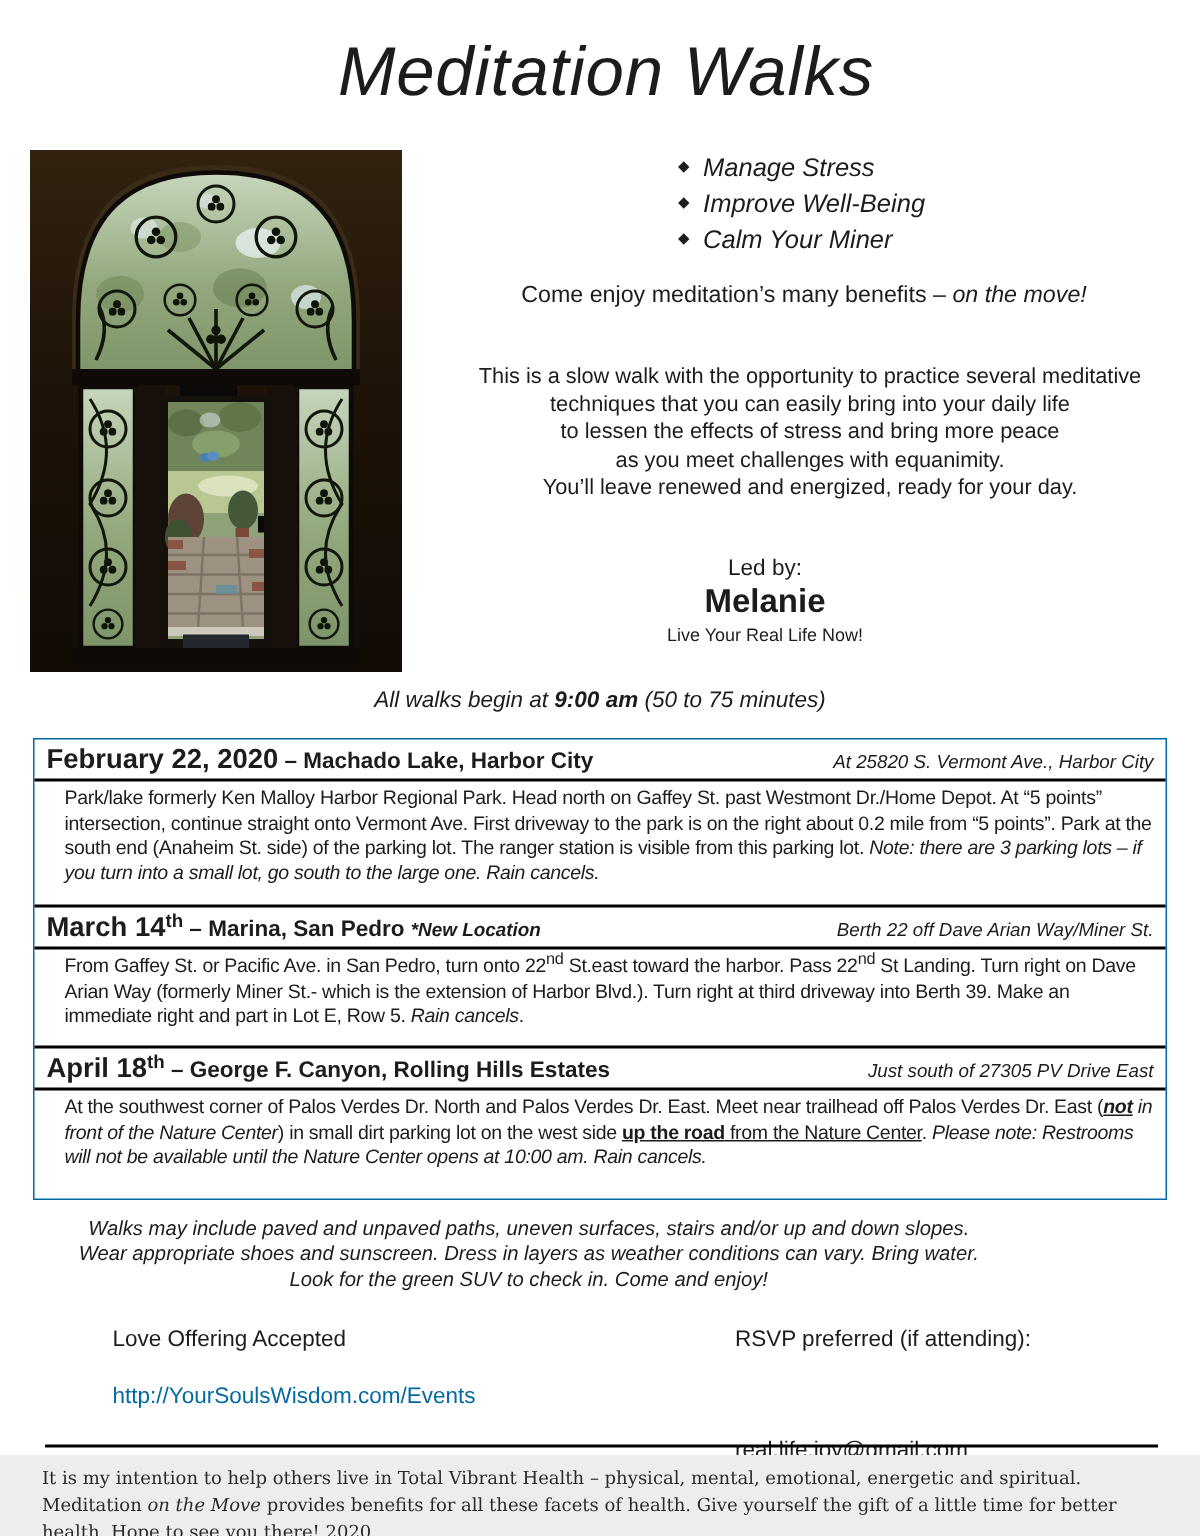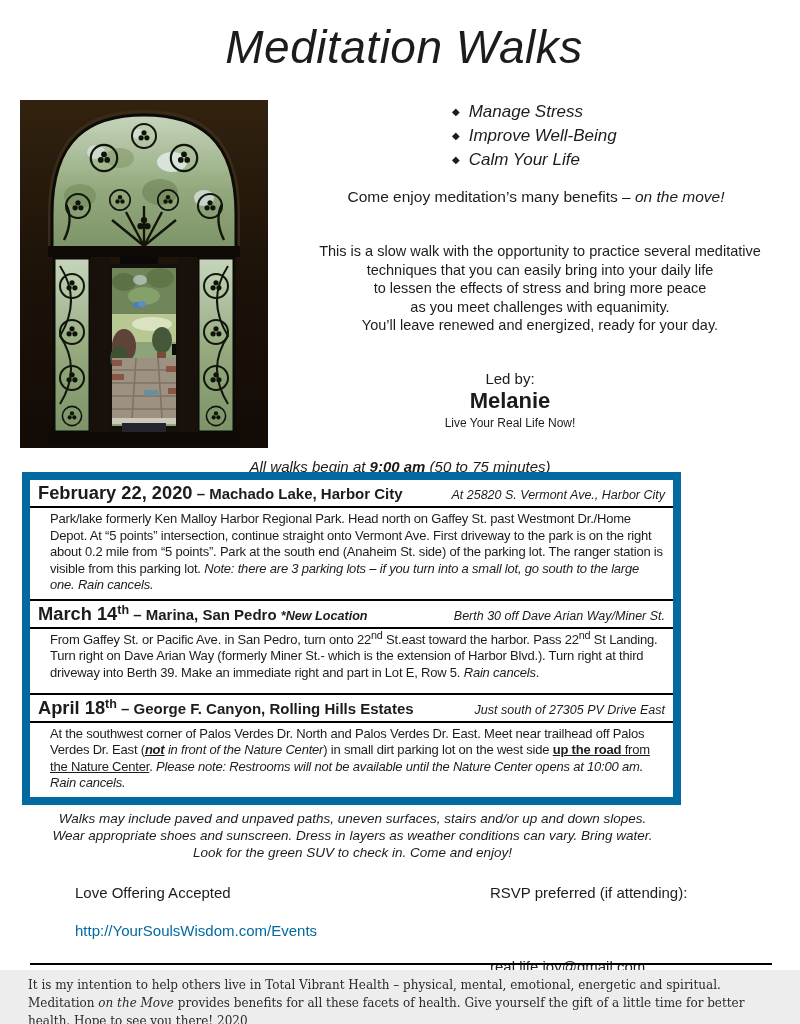--- a/index.html
+++ b/index.html
@@ -23,21 +23,21 @@
            font-size:14.5px; line-height:18.5px; }
 
   .ledby { position:absolute; left:300px; top:370px; width:420px; text-align:center; }
   .ledby-label { font-size:15px; }
   .leader-name { font-size:22px; font-weight:bold; margin-top:1px; }
   .leader-tagline { font-size:12px; margin-top:2px; }
 
   .schedule { position:absolute; left:0; top:458px; width:800px; text-align:center;
               font-style:italic; font-size:15px; }
 
-  .events { position:absolute; left:22px; top:472px; width:659px; border:8px solid #0369a1; }
+  .events { position:absolute; left:22px; top:492px; width:756px; border:1px solid #0369a1; }
   .event-header { display:flex; justify-content:space-between; align-items:baseline;
                   padding:2px 8px; border-bottom:2px solid #000; font-size:15px; min-height:26px; }
   .event-title { white-space:nowrap; }
   .event-loc { font-style:italic; font-size:12.5px; white-space:nowrap; padding-left:8px; }
   .event-body { padding:3px 8px 5px 20px; border-bottom:2px solid #000;
                 font-size:13px; line-height:16.5px; letter-spacing:-0.2px; }
   .event-body.last { border-bottom:none; }
   .eb0 { min-height:84px; } .eb1 { min-height:66px; } .eb2 { min-height:72px; }
   sup { line-height:0; }
 
@@ -176,21 +176,21 @@
     <li>
       <span class="bullet-glyph">◆</span>
       <span>Manage Stress</span>
     </li>
     <li>
       <span class="bullet-glyph">◆</span>
       <span>Improve Well-Being</span>
     </li>
     <li>
       <span class="bullet-glyph">◆</span>
-      <span>Calm Your Life</span>
+      <span>Calm Your Miner</span>
     </li>
   </ul>
 
   <div class="tagline"><span>Come enjoy meditation’s many benefits – </span><span style="font-style: italic;">on the move!</span></div>
 
   <div class="intro">
     <div>This is a slow walk with the opportunity to practice several meditative</div>
     <div>techniques that you can easily bring into your daily life</div>
     <div>to lessen the effects of stress and bring more peace</div>
     <div>as you meet challenges with equanimity.</div>
@@ -209,21 +209,21 @@
     <div>
       <div class="event-header">
         <div class="event-title"><span style="font-weight: bold; font-size: 1.22em;">February 22, 2020</span><span style="font-weight: bold;"> – Machado Lake, Harbor City</span></div>
         <div class="event-loc">At 25820 S. Vermont Ave., Harbor City</div>
       </div>
       <div class="event-body eb0"><span>Park/lake formerly Ken Malloy Harbor Regional Park.  Head north on Gaffey St. past Westmont Dr./Home Depot. At “5 points” intersection, continue straight onto Vermont Ave.  First driveway to the park is on the right about 0.2 mile from “5 points”. Park at the south end (Anaheim St. side) of the parking lot. The ranger station is visible from this parking lot.  </span><span style="font-style: italic;">Note: there are 3 parking lots – if you turn into a small lot, go south to the large one.  Rain cancels.</span></div>
     </div>
     <div>
       <div class="event-header">
         <div class="event-title"><span style="font-weight: bold; font-size: 1.22em;">March 14</span><sup style="font-weight: bold;">th</sup><span style="font-weight: bold;"> – Marina, San Pedro  </span><span style="font-weight: bold; font-style: italic; font-size: 0.84em;">*New Location</span></div>
-        <div class="event-loc">Berth 30 off Dave Arian Way/Miner St.</div>
+        <div class="event-loc">Berth 22 off Dave Arian Way/Miner St.</div>
       </div>
       <div class="event-body eb1"><span>From Gaffey St. or Pacific Ave. in San Pedro, turn onto 22</span><sup>nd</sup><span> St.east toward the harbor. Pass 22</span><sup>nd</sup><span> St Landing. Turn right on Dave Arian Way (formerly Miner St.- which is the extension of Harbor Blvd.).  Turn right at third driveway into Berth 39.  Make an immediate right and part in Lot E, Row 5.  </span><span style="font-style: italic;">Rain cancels</span><span>.</span></div>
     </div>
     <div>
       <div class="event-header">
         <div class="event-title"><span style="font-weight: bold; font-size: 1.22em;">April 18</span><sup style="font-weight: bold;">th</sup><span style="font-weight: bold;"> –  George F. Canyon, Rolling Hills Estates</span></div>
         <div class="event-loc">Just south of 27305 PV Drive East</div>
       </div>
       <div class="event-body eb2 last"><span>At the southwest corner of Palos Verdes Dr. North and Palos Verdes Dr. East.  Meet near trailhead off Palos Verdes Dr. East (</span><span style="font-weight: bold; font-style: italic; text-decoration: underline;">not</span><span style="font-style: italic;"> in front of the Nature Center</span><span>) in small dirt parking lot on the west side </span><span style="font-weight: bold; text-decoration: underline;">up the road</span><span style="text-decoration: underline;"> from the Nature Center</span><span>.  </span><span style="font-style: italic;">Please note: Restrooms will not be available until the Nature Center opens at 10:00 am.  Rain cancels.</span></div>
     </div>

